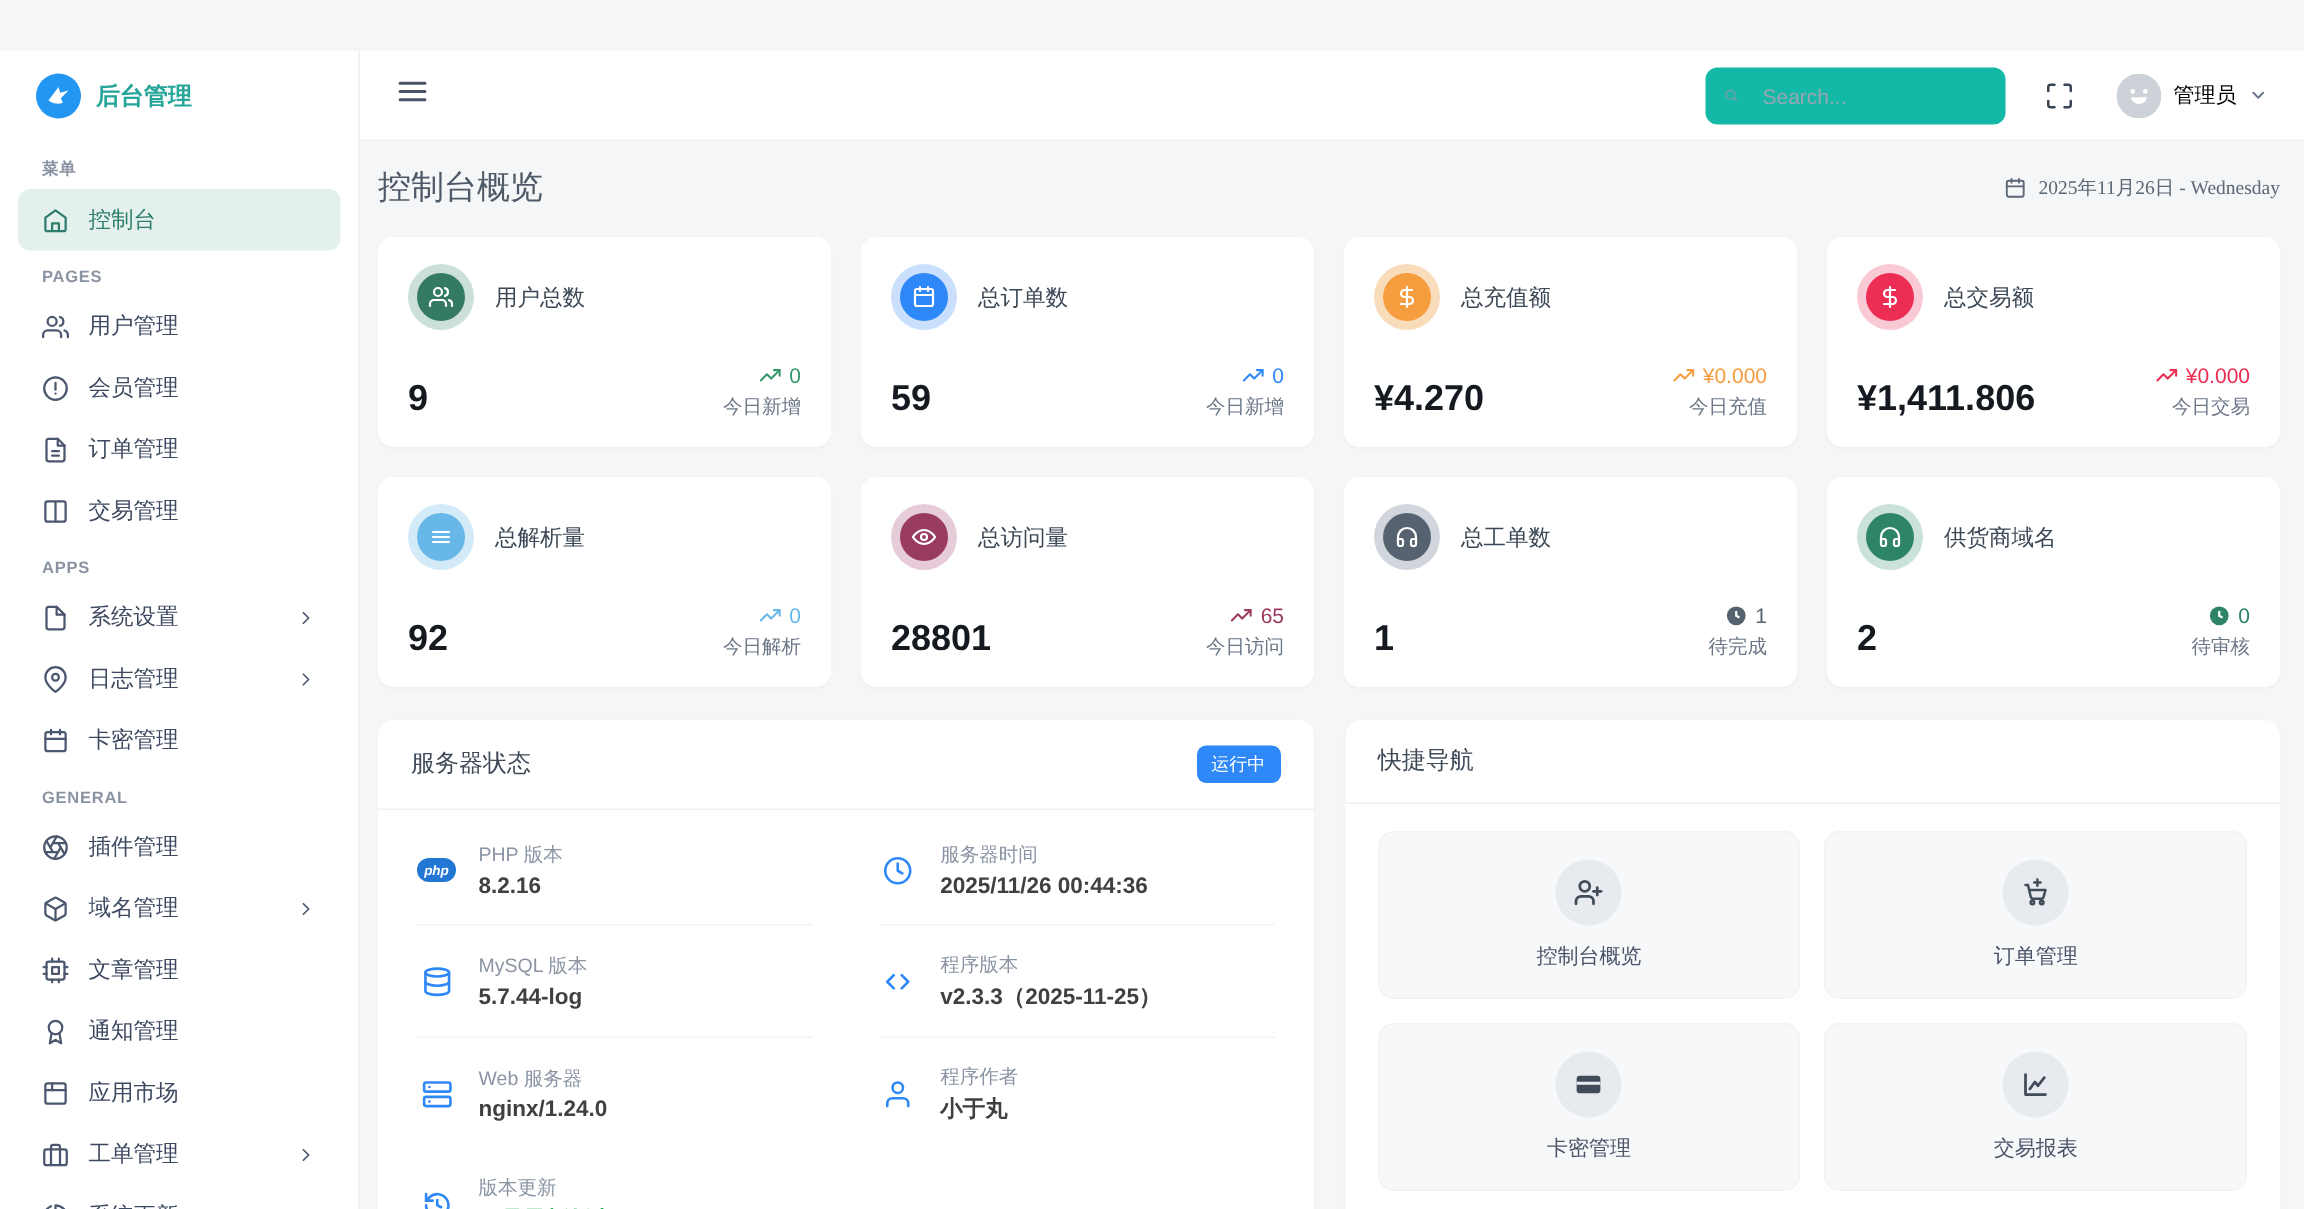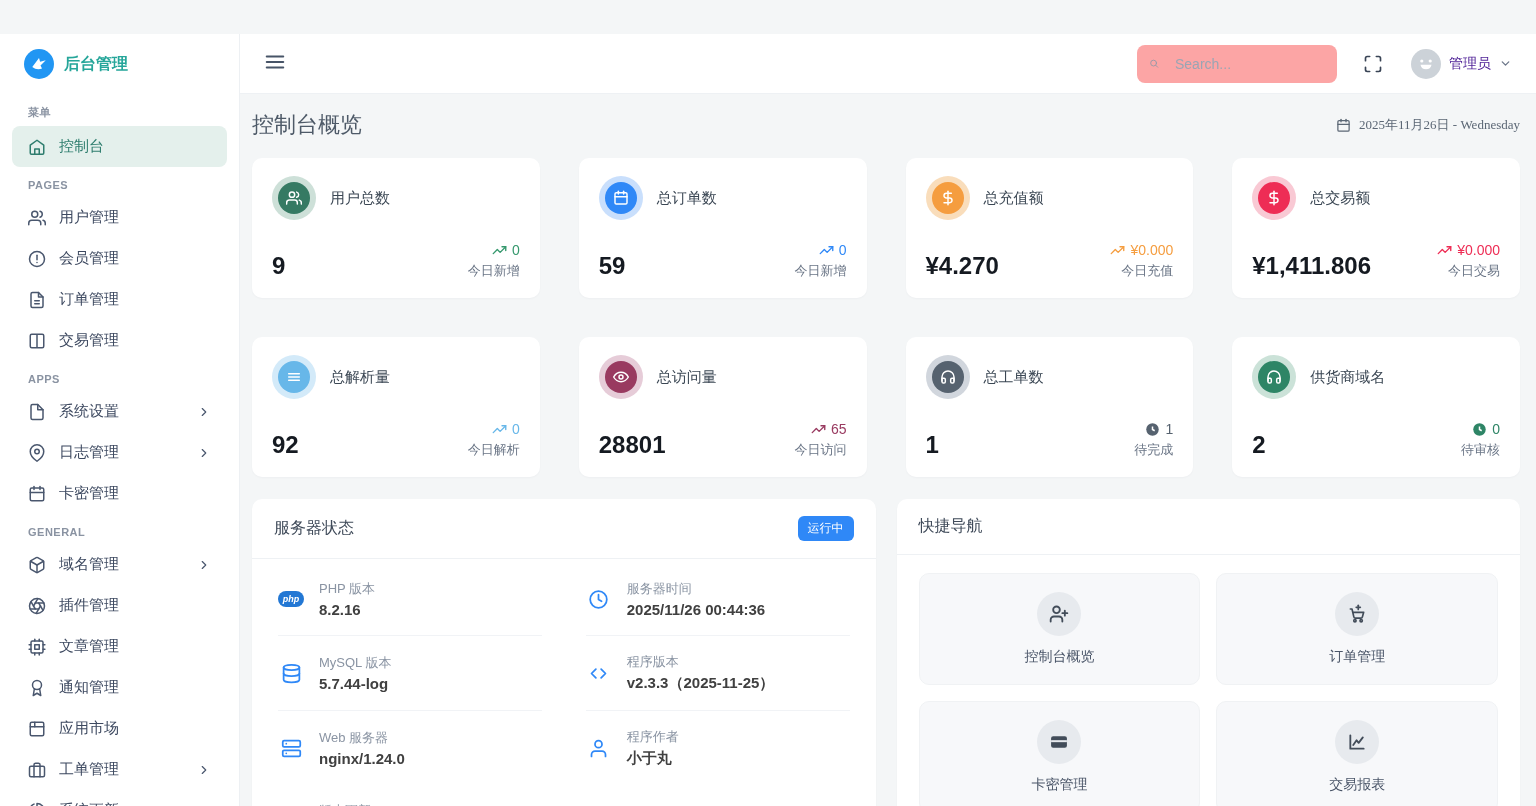--- a/index.html
+++ b/index.html
@@ -18,38 +18,38 @@
   .nav-item .grow { flex:1; }
   .nav-item .chev { width:14px; height:14px; stroke:#4a576e; }
   .nav-item.active { background:#e4f0ec; color:#2e7d6e; font-weight:500; }
   .nav-item.active svg { stroke:#2e7d6e; }
 
   
   .content { flex:1; display:flex; flex-direction:column; height:806px; overflow:hidden; }
   .topbar { height:60px; min-height:60px; background:#fff; border-bottom:1px solid #eef1f4; display:flex; align-items:center; padding:0 24px; }
   .burger svg { width:22px; height:22px; stroke:#475467; cursor:pointer; }
   .tb-spacer { flex:1; }
-  .search-box { width:200px; height:38px; background:#fca5a5; border-radius:8px; display:flex; align-items:center; gap:16px; padding:0 12px; }
+  .search-box { width:200px; height:38px; background:#14b8a6; border-radius:8px; display:flex; align-items:center; gap:16px; padding:0 12px; }
   .search-box svg { width:15px; height:15px; stroke:#8d98a7; }
   .search-box input { border:none; outline:none; background:transparent; font-size:14px; color:#3d4960; width:150px; font-family:inherit; }
   .search-box input::placeholder { color:#9aa5b4; }
   .maxi { margin-left:26px; cursor:pointer; display:flex; }
   .maxi svg { width:20px; height:20px; stroke:#394455; }
   .user-chip { display:flex; align-items:center; gap:8px; margin-left:28px; cursor:pointer; }
-  .user-name { font-size:14px; color:#4c1d95; }
+  .user-name { font-size:14px; color:#000000; }
   .user-chip .chev { width:13px; height:13px; stroke:#6b7689; }
 
   
   .main { flex:1; padding:14px 16px 0 12px; overflow:hidden; }
   .page-head { display:flex; justify-content:space-between; margin:2px 0 18px; }
   .page-title { font-size:22px; font-weight:500; color:#4e5a68; }
   .date-chip { display:flex; align-items:center; gap:8px; font-size:13px; color:#5b6775;font-family:Liberation Serif, serif; }
   .date-chip svg { width:15px; height:15px; stroke:#5b6775; }
 
-  .stats-grid { display:grid; grid-template-columns:repeat(4,1fr); gap:39px; margin-bottom:22px; }
+  .stats-grid { display:grid; grid-template-columns:repeat(4,1fr); gap:20px; margin-bottom:22px; }
   .stat-card { background:#fff; border-radius:10px; padding:18px 20px 16px; height:140px; box-shadow:0 1px 2px rgba(20,30,50,.03); }
   .stat-top { display:flex; align-items:center; gap:14px; }
   .ic-outer { width:44px; height:44px; border-radius:50%; display:flex; align-items:center; justify-content:center; }
   .ic-inner { width:32px; height:32px; border-radius:50%; display:flex; align-items:center; justify-content:center; }
   .ic-inner svg { width:16px; height:16px; stroke:#fff; }
   .stat-label { font-size:15px; color:#3b4754; }
   .stat-bottom { display:flex; justify-content:space-between; align-items:flex-end; margin-top:22px; }
   .stat-value { font-size:24px; font-weight:700; color:#151a21; }
   .stat-right { text-align:right; }
   .trend { display:flex; align-items:center; justify-content:flex-end; gap:5px; font-size:14px; font-weight:500; }
@@ -346,33 +346,33 @@
     <div class="nav-item">
       <svg viewBox="0 0 24 24" fill="none" stroke-width="2" stroke-linecap="round" stroke-linejoin="round">
           <use href="#i-calendar"></use>
         </svg>
       <span>卡密管理</span>
     </div>
 
     <div class="sec-label">GENERAL</div>
     <div class="nav-item">
       <svg viewBox="0 0 24 24" fill="none" stroke-width="2" stroke-linecap="round" stroke-linejoin="round">
+          <use href="#i-aperture"></use>
+        </svg>
+      <span>插件管理</span>
+    </div>
+    <div class="nav-item">
+      <svg viewBox="0 0 24 24" fill="none" stroke-width="2" stroke-linecap="round" stroke-linejoin="round">
           <use href="#i-package"></use>
         </svg>
       <span>域名管理</span>
         <span class="grow"></span>
       <svg class="chev" viewBox="0 0 24 24" fill="none" stroke-width="2" stroke-linecap="round" stroke-linejoin="round">
           <use href="#i-chev-r"></use>
         </svg>
-    </div>
-    <div class="nav-item">
-      <svg viewBox="0 0 24 24" fill="none" stroke-width="2" stroke-linecap="round" stroke-linejoin="round">
-          <use href="#i-aperture"></use>
-        </svg>
-      <span>插件管理</span>
     </div>
     <div class="nav-item">
       <svg viewBox="0 0 24 24" fill="none" stroke-width="2" stroke-linecap="round" stroke-linejoin="round">
           <use href="#i-cpu"></use>
         </svg>
       <span>文章管理</span>
     </div>
     <div class="nav-item">
       <svg viewBox="0 0 24 24" fill="none" stroke-width="2" stroke-linecap="round" stroke-linejoin="round">
           <use href="#i-award"></use>

